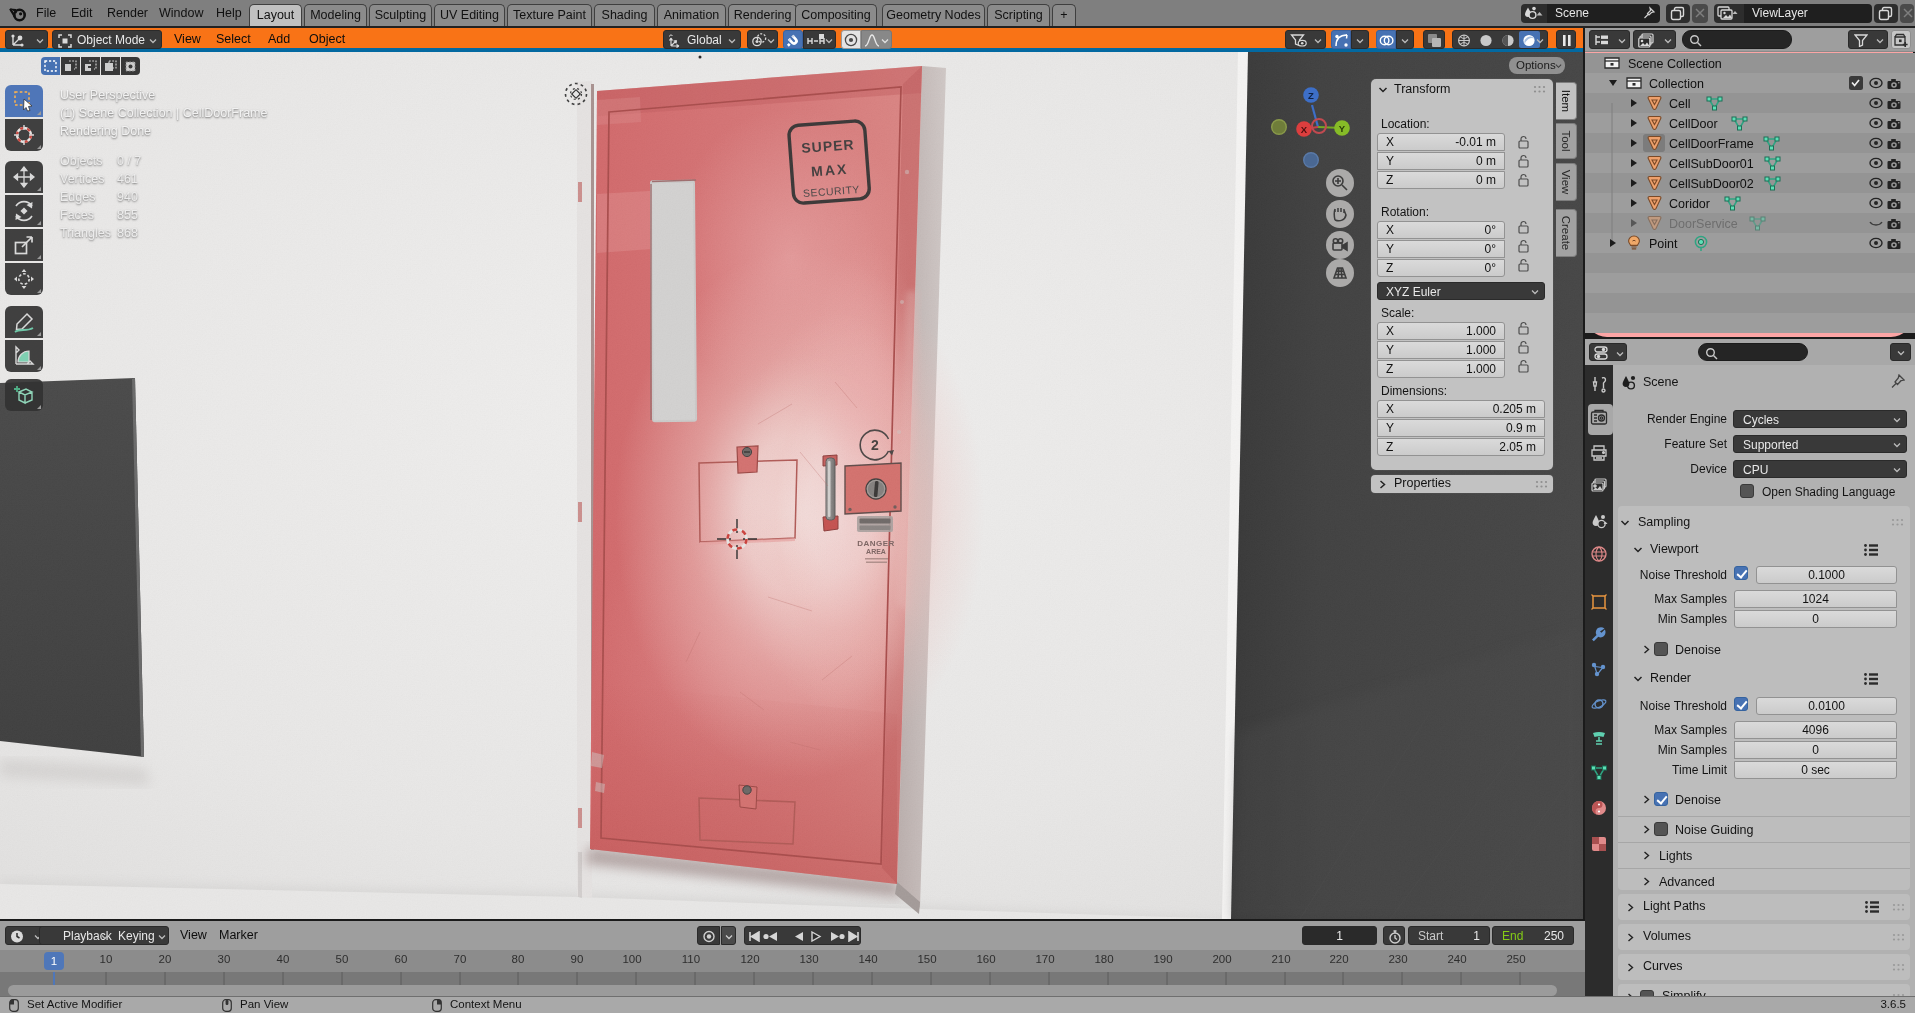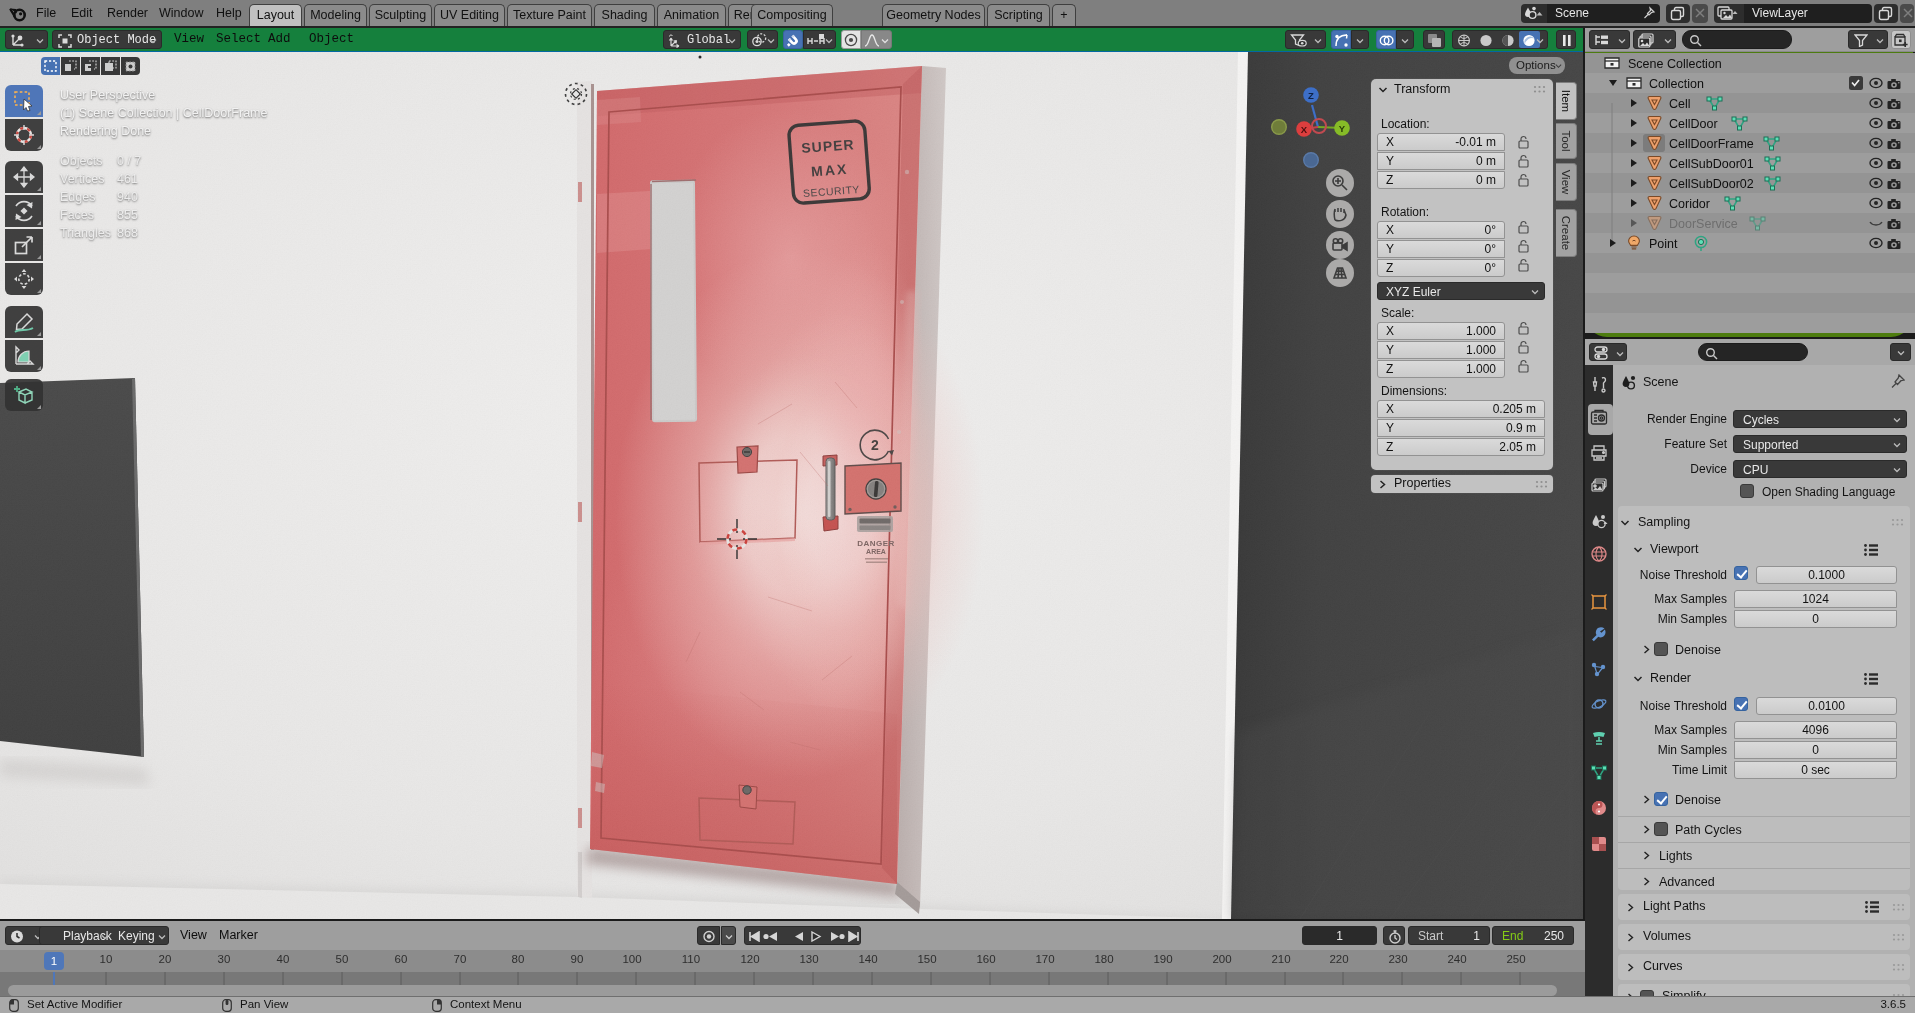--- a/index.html
+++ b/index.html
@@ -11,24 +11,24 @@
 #topbar{left:0;top:0;width:1915px;height:27px;background:#7f7f7f;}
 #topbar .menu{color:#101010;font-size:12.5px;line-height:27px;}
 .tab{position:absolute;top:4px;height:23px;border:1px solid #3f3f3f;border-bottom:none;
 border-radius:5px 5px 0 0;background:#8b8b8b;color:#111;font-size:12.5px;line-height:21px;text-align:center;}
 .tab.active{background:#c0c0c0;}
 
 .ehdr{background:#9e9e9e;}
 .dwid{position:absolute;background:#2d2d2d;border-radius:4px;color:#e6e6e6;font-size:12px;}
 .hmenu{position:absolute;color:#0d0d0d;font-size:12.5px;}
 
-#vhead{left:0;top:27px;width:1583px;height:25px;background:#15803d;border-bottom:1px solid #0369a1;font-family:Liberation Mono, monospace;}
+#vhead{left:0;top:27px;width:1583px;height:25px;background:#f97316;border-bottom:4px solid #0369a1;}
 #vport{left:0;top:52px;width:1583px;height:867px;background:#e9e9e9;overflow:hidden;}
 
-#outl{left:1585px;top:27px;width:328px;height:310px;background:#4d7c0f;border-radius:22px;}
+#outl{left:1585px;top:27px;width:328px;height:310px;background:#fca5a5;border-radius:22px;}
 #outlhead{position:absolute;left:0;top:0;width:330px;height:25px;background:#9e9e9e;border-bottom:1px solid #8a8a8a;}
 
 #props{left:1585px;top:339px;width:330px;height:657px;background:#b1b1b1;}
 #propshead{position:absolute;left:0;top:0;width:330px;height:26px;background:#a8a8a8;}
 #ptabs{position:absolute;left:0;top:26px;width:28px;height:631px;background:#2c2c2c;}
 #pbody{position:absolute;left:28px;top:26px;width:302px;height:631px;background:#b1b1b1;}
 
 #tline{left:0;top:919px;width:1585px;height:77px;background:#9e9e9e;border-top:2px solid #1a1a1a;}
 #truler{position:absolute;left:0;top:29px;width:1585px;height:22px;background:#8c8c8c;}
 #tticks{position:absolute;left:0;top:51px;width:1585px;height:26px;background:#787878;}
@@ -563,21 +563,21 @@
     <span class="menu abs" style="left:159px">Window</span>
     <span class="menu abs" style="left:216px">Help</span>
     <div class="tab active" style="left:249px;width:53px">Layout</div>
     <div class="tab" style="left:304px;width:63px">Modeling</div>
     <div class="tab" style="left:369px;width:63px">Sculpting</div>
     <div class="tab" style="left:434px;width:71px">UV Editing</div>
     <div class="tab" style="left:507px;width:85px">Texture Paint</div>
     <div class="tab" style="left:594px;width:61px">Shading</div>
     <div class="tab" style="left:657px;width:69px">Animation</div>
     <div class="tab" style="left:728px;width:69px">Rendering</div>
-    <div class="tab" style="left:751px;width:82px">Compositing</div>
+    <div class="tab" style="left:795px;width:82px">Compositing</div>
     <div class="tab" style="left:882px;width:103px">Geometry Nodes</div>
     <div class="tab" style="left:987px;width:63px">Scripting</div>
     <div class="tab" style="left:1052px;width:24px">+</div>
 
     <div class="dwid" style="left:1521px;top:4px;width:26px;height:19px;border-radius:4px 0 0 4px;">
       <svg width="24" height="17" viewBox="0 0 24 17">
           <path d="M7 13 C5 13 4 11.6 4 10.2 C4 8.8 5.5 6 7 3.4 C8.5 6 10 8.8 10 10.2 C10 11.6 9 13 7 13 Z" fill="#d8d8d8"></path>
           <circle cx="11.5" cy="11" r="3.4" fill="#2d2d2d" stroke="#d8d8d8" stroke-width="1.4"></circle>
           <circle cx="13" cy="4.6" r="1.8" fill="#d8d8d8"></circle>
           <path d="M18.5 8 l3 3.5 h-6 Z" fill="#b9b9b9"></path>
@@ -1166,21 +1166,21 @@
       <svg class="abs" style="left:30px;top:430px" width="7" height="9" viewBox="0 0 7 9">
           <path d="M1.5 1 L5.5 4.5 L1.5 8" stroke="#222" stroke-width="1.4" fill="none"></path>
         </svg>
       <div class="chk on" style="left:41px;top:427px;"></div>
       <span class="ptxt" style="left:62px;top:428px;font-size:12.5px;">Denoise</span>
       <div class="abs" style="left:5px;top:451px;width:292px;height:1px;background:#a6a6a6;"></div>
       <svg class="abs" style="left:30px;top:460px" width="7" height="9" viewBox="0 0 7 9">
           <path d="M1.5 1 L5.5 4.5 L1.5 8" stroke="#222" stroke-width="1.4" fill="none"></path>
         </svg>
       <div class="chk" style="left:41px;top:457px;"></div>
-      <span class="ptxt" style="left:62px;top:458px;font-size:12.5px;">Path Cycles</span>
+      <span class="ptxt" style="left:62px;top:458px;font-size:12.5px;">Noise Guiding</span>
       <div class="abs" style="left:5px;top:477px;width:292px;height:1px;background:#a6a6a6;"></div>
       <svg class="abs" style="left:30px;top:486px" width="7" height="9" viewBox="0 0 7 9">
           <path d="M1.5 1 L5.5 4.5 L1.5 8" stroke="#222" stroke-width="1.4" fill="none"></path>
         </svg>
       <span class="ptxt" style="left:46px;top:484px;font-size:12.5px;">Lights</span>
       <div class="abs" style="left:5px;top:503px;width:292px;height:1px;background:#a6a6a6;"></div>
       <svg class="abs" style="left:30px;top:512px" width="7" height="9" viewBox="0 0 7 9">
           <path d="M1.5 1 L5.5 4.5 L1.5 8" stroke="#222" stroke-width="1.4" fill="none"></path>
         </svg>
       <span class="ptxt" style="left:46px;top:510px;font-size:12.5px;">Advanced</span>

